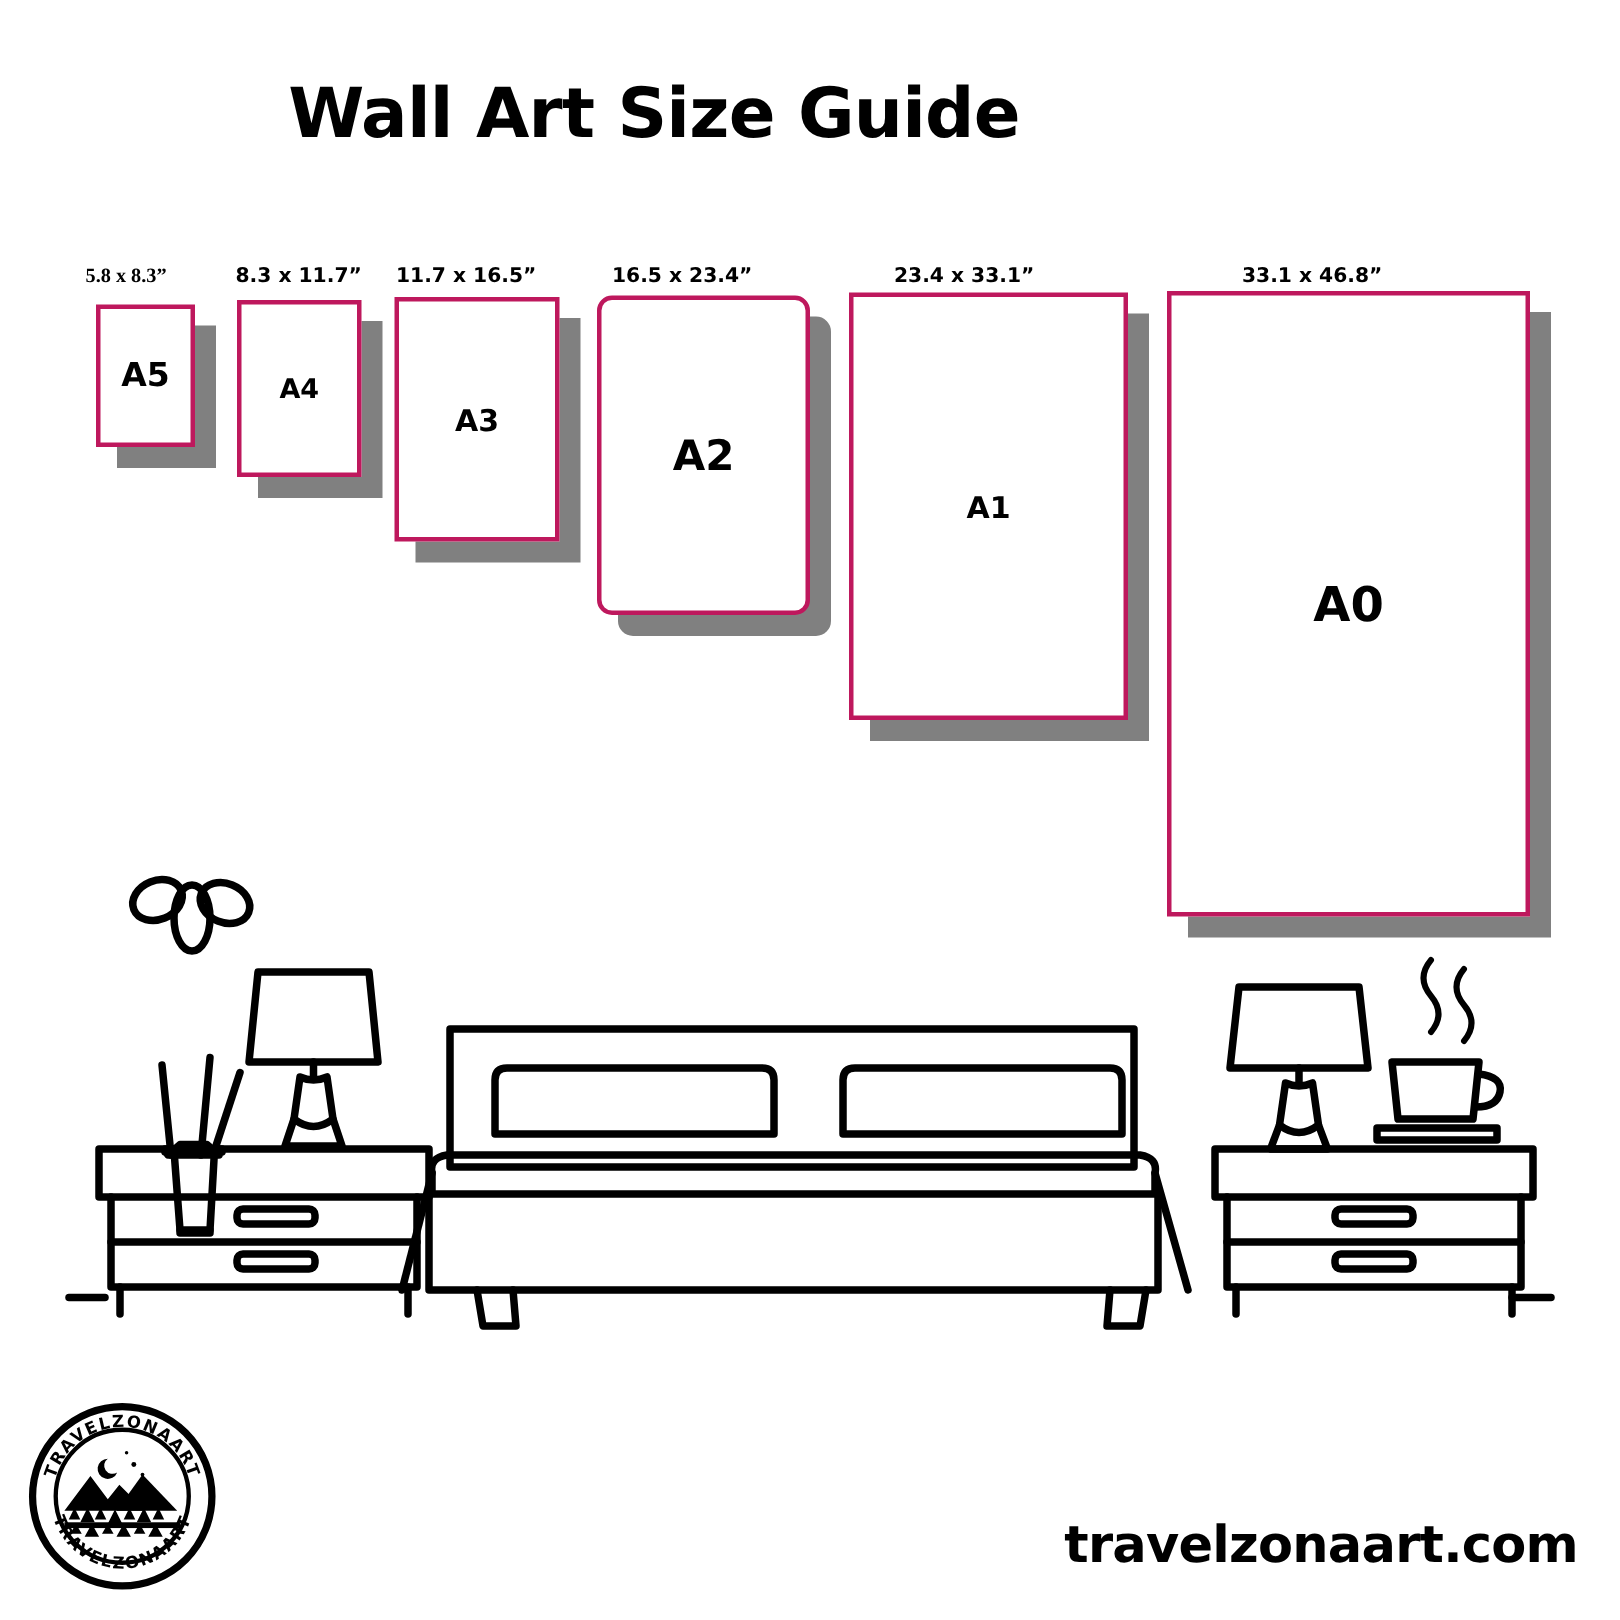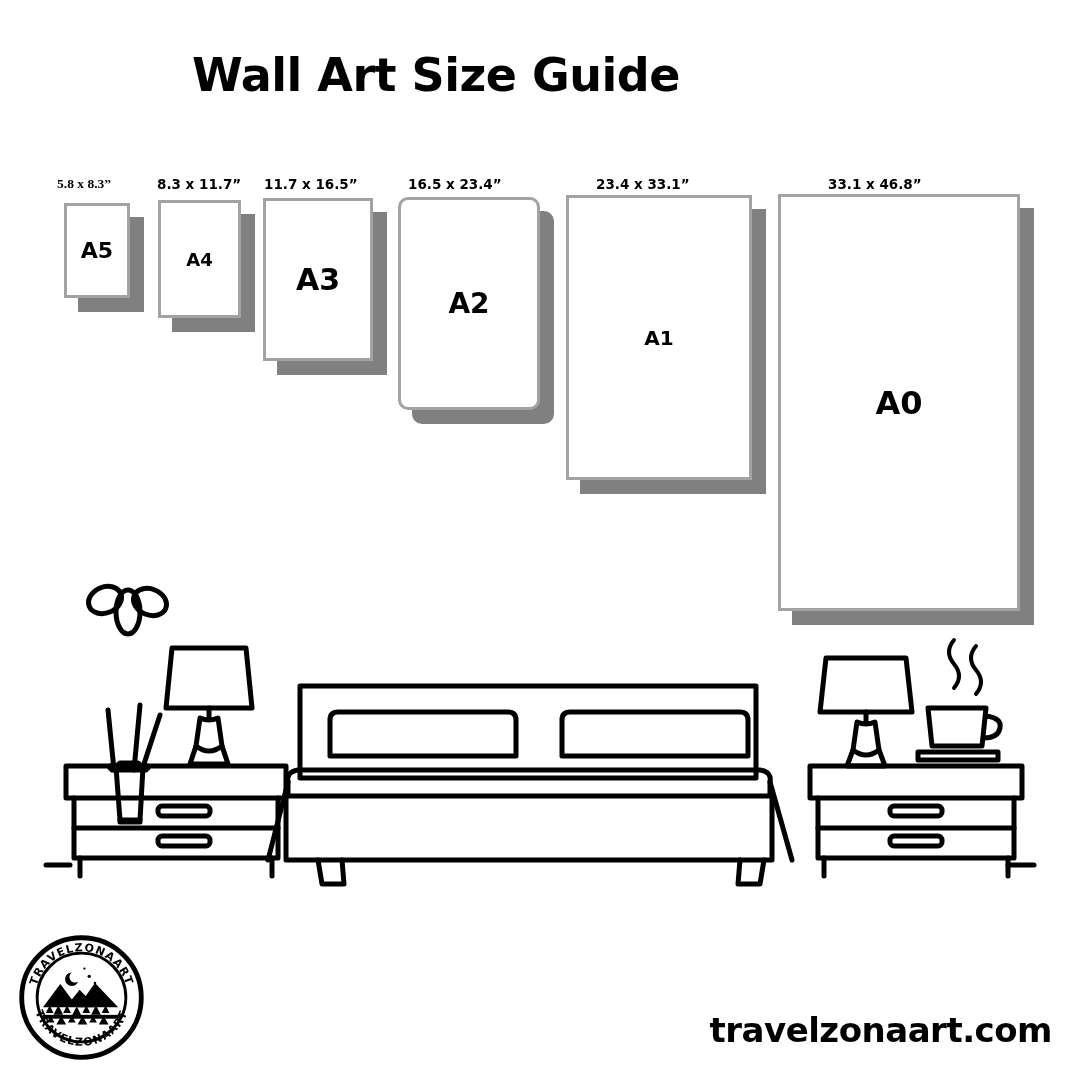--- a/index.html
+++ b/index.html
@@ -44,21 +44,21 @@
     position: absolute;
     font-size: 13.5px;
     font-weight: bold;
     white-space: nowrap;
     text-align: center;
     font-family: "DejaVu Sans", sans-serif;
   }
   .frame {
     position: absolute;
     background: #ffffff;
-    border: 3px solid #a3a3a3;
+    border: 3px solid #be185d;
     box-sizing: border-box;
     box-shadow: 14px 14px 0 0 #808080;
     display: flex;
     align-items: center;
     justify-content: center;
   }
   .frame-label {
     font-weight: bold;
     font-family: "DejaVu Sans", sans-serif;
   }
@@ -112,21 +112,21 @@
     </div>
     <div class="size-item">
       <div class="size-dim" style="left: 408px; top: 176px;">16.5 x 23.4”</div>
       <div class="frame" style="left: 398px; top: 197px; width: 142px; height: 213px; border-radius: 10px;">
         <div class="frame-label" style="font-size: 28px;">A2</div>
       </div>
     </div>
     <div class="size-item">
       <div class="size-dim" style="left: 264px; top: 176px;">11.7 x 16.5”</div>
       <div class="frame" style="left: 263px; top: 198px; width: 110px; height: 163px;">
-        <div class="frame-label" style="font-size: 30px;">A3</div>
+        <div class="frame-label" style="font-size: 20px;">A3</div>
       </div>
     </div>
     <div class="size-item">
       <div class="size-dim" style="left: 157px; top: 176px;">8.3 x 11.7”</div>
       <div class="frame" style="left: 158px; top: 200px; width: 83px; height: 118px;">
         <div class="frame-label" style="font-size: 18px;">A4</div>
       </div>
     </div>
     <div class="size-item">
       <div class="size-dim" style="left: 57px; top: 176px; font-family: Liberation Serif, serif;">5.8 x 8.3”</div>

